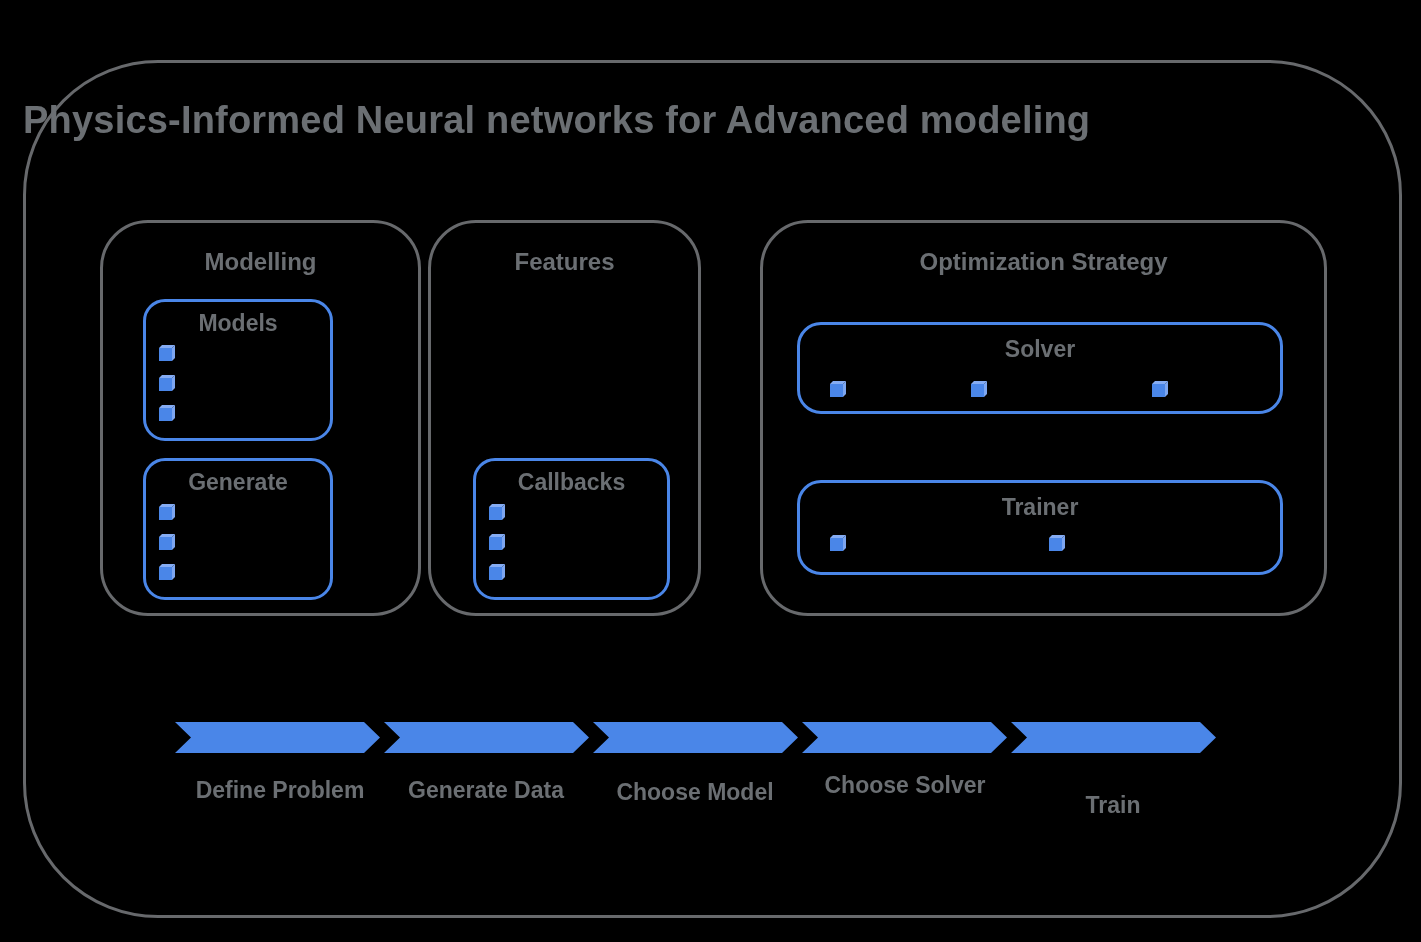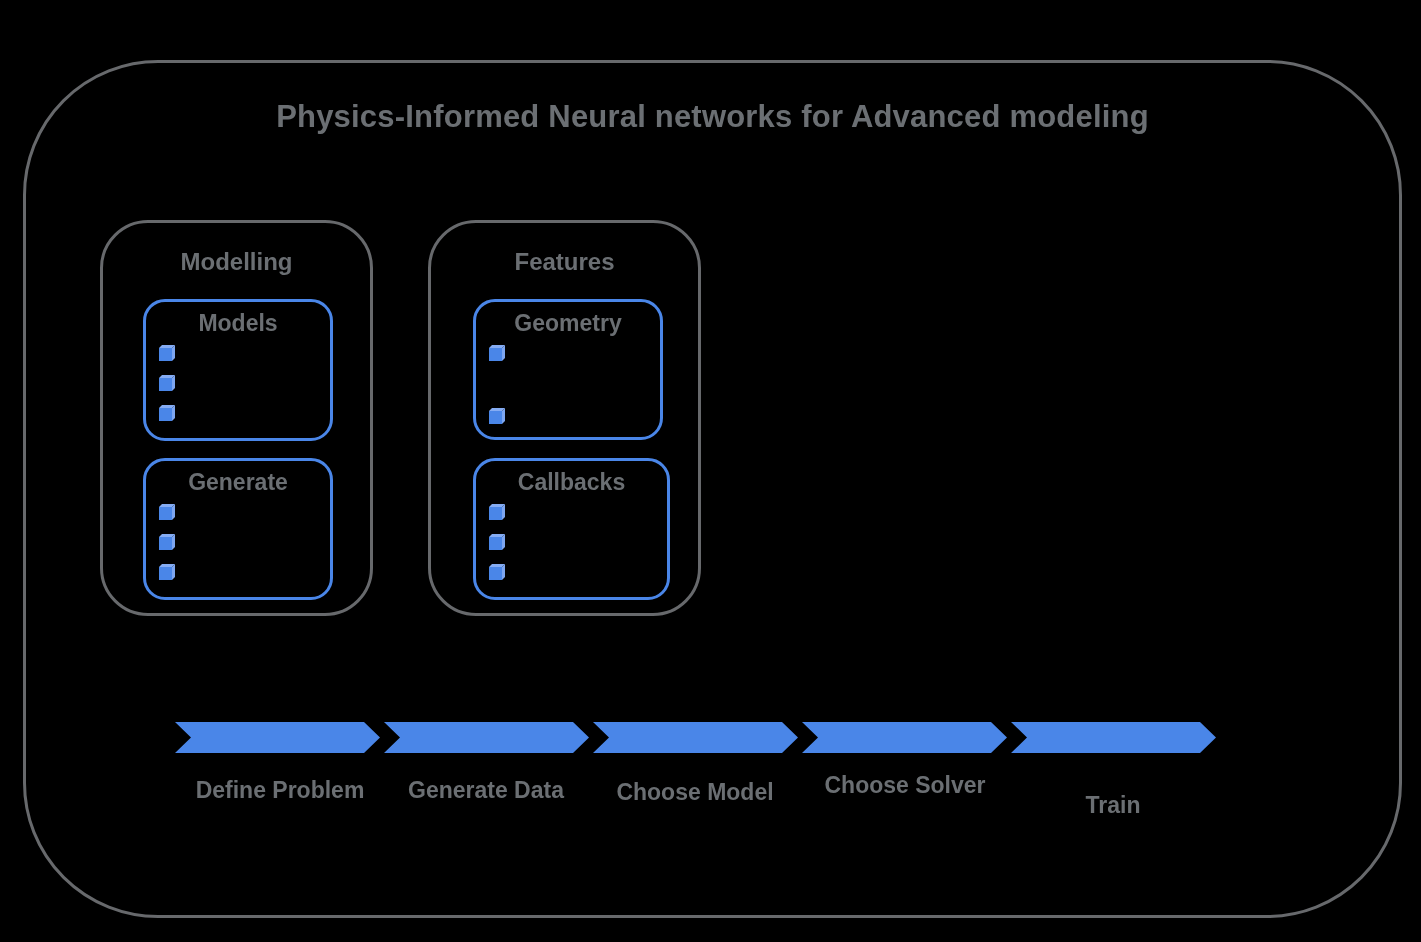--- a/index.html
+++ b/index.html
@@ -29,34 +29,34 @@
     left: 23px; top: 60px;
     width: 1373px; height: 852px;
     border: 3px solid var(--frame);
     border-radius: 135px;
   }
 
   .title {
     position: absolute;
     left: 23px; top: 99px;
     width: 1379px;
-    text-align: center;
-    font-size: 31px;
+    text-align: left;
+    font-size: 38px;
     letter-spacing: 0.2px;
     color: var(--text);
   }
 
   
   .section {
     position: absolute;
     top: 220px;
     border: 3px solid var(--frame);
     border-radius: 48px;
   }
-  .sec-modelling    { left: 100px; width: 267px; height: 390px; }
+  .sec-modelling    { left: 100px; width: 267px; height: 390px; padding-left: 48px; }
   .sec-features     { left: 428px; width: 267px; height: 390px; }
   .sec-optimization { left: 760px; width: 561px; height: 390px; }
 
   .section-title {
     position: absolute;
     top: 25px; left: 0;
     width: 100%;
     text-align: center;
     font-size: 24px;
     color: var(--text);
@@ -182,37 +182,48 @@
       <div class="cubes-v">
           <div class="cube"></div>
           <div class="cube"></div>
           <div class="cube"></div>
         </div>
     </div>
   </section>
 
   <section class="section sec-features">
     <div class="section-title">Features</div>
-    <div class="group g-geometry">
-      <div class="group-title">Geometry</div>
-      <div class="cubes-v">
-          <div class="cube"></div>
-          <div class="cube"></div>
-        </div>
-    </div>
     <div class="group g-callbacks">
       <div class="group-title">Callbacks</div>
       <div class="cubes-v">
           <div class="cube"></div>
           <div class="cube"></div>
           <div class="cube"></div>
         </div>
     </div>
   </section>
 
+  <section class="section sec-optimization">
+    <div class="section-title">Optimization Strategy</div>
+    <div class="group g-solver">
+      <div class="group-title">Solver</div>
+      <div class="cubes-h">
+          <div class="cube"></div>
+          <div class="cube"></div>
+          <div class="cube"></div>
+        </div>
+    </div>
+    <div class="group g-trainer">
+      <div class="group-title">Trainer</div>
+      <div class="cubes-h">
+          <div class="cube"></div>
+          <div class="cube"></div>
+        </div>
+    </div>
+  </section>
 
   <div class="pipeline">
     <div class="chevron"></div>
     <div class="chevron"></div>
     <div class="chevron"></div>
     <div class="chevron"></div>
     <div class="chevron"></div>
     <div class="step-label">Define Problem</div>
     <div class="step-label">Generate Data</div>
     <div class="step-label">Choose Model</div>

